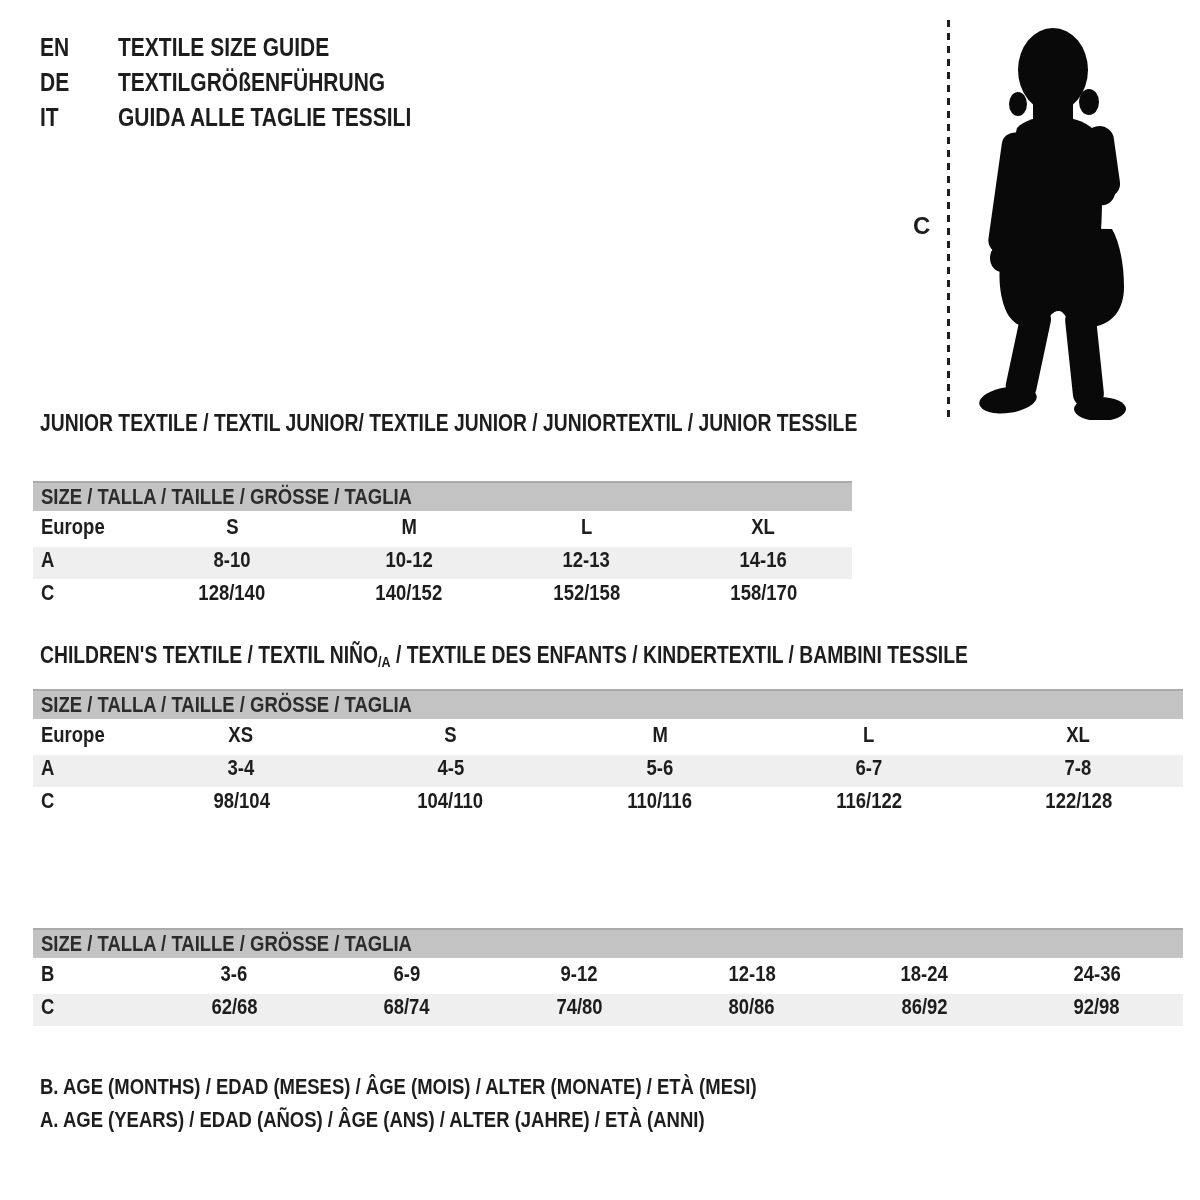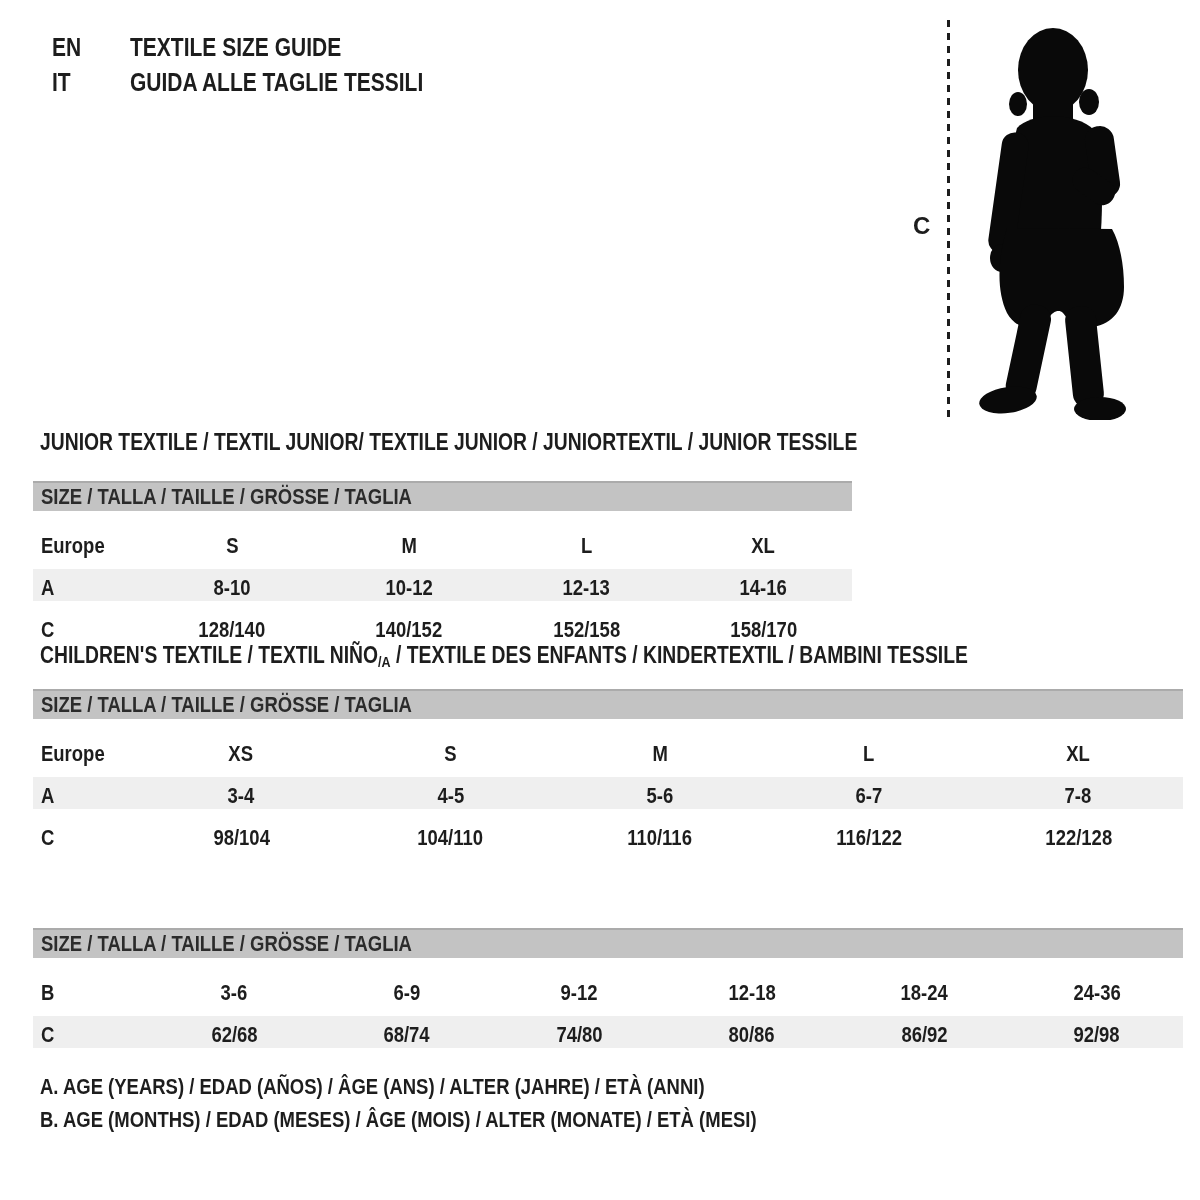--- a/index.html
+++ b/index.html
@@ -14,46 +14,46 @@
     width:1200px;height:1200px;position:relative;overflow:hidden;
     background:var(--page_bg);color:var(--text);
     font-family:"Liberation Sans", sans-serif;
   }
   .cond{display:inline-block;transform:scaleX(0.84);transform-origin:0 50%;white-space:nowrap;}
   .cond-c{display:inline-block;transform:scaleX(0.84);transform-origin:50% 50%;white-space:nowrap;}
 
   
   .legend{position:absolute;left:40px;top:30px;}
   .legend-row{height:35px;display:flex;align-items:center;font-weight:bold;font-size:25px;}
-  .legend-row .code{width:78px;flex:0 0 78px;margin-left:12px;}
+  .legend-row .code{width:78px;flex:0 0 78px;}
 
   
   .figure{position:absolute;left:905px;top:14px;width:260px;height:410px;}
   .fig-c{position:absolute;left:8px;top:198px;font-size:24px;font-weight:bold;}
   .dash-line{position:absolute;left:42px;top:6px;width:3px;height:398px;
     background:repeating-linear-gradient(to bottom, var(--text) 0 7px, transparent 7px 13px);}
   .figure svg{position:absolute;left:56px;top:2px;}
 
   
   .sec-title{position:absolute;left:40px;font-size:23px;font-weight:bold;}
-  .title-junior{top:429px;}
+  .title-junior{top:410px;}
   .title-children{top:642px;}
   .title-babies{top:846px;}
   .title-babies .line{display:block;height:36px;line-height:36px;}
   .title-sub{font-size:15px;vertical-align:-4px;letter-spacing:0;}
 
   
   .tbl{position:absolute;left:33px;}
   .tbl-junior{top:481px;width:819px;}
   .tbl-children{top:689px;width:1150px;}
   .tbl-babies{top:928px;width:1150px;}
   .tbl-head{height:30px;background:var(--header_bar);border-top:2px solid #ababab;
     display:flex;align-items:center;padding-left:8px;box-sizing:border-box;
-    font-weight:bold;font-size:22px;color:var(--bar_text);margin-bottom:16px;}
-  .tbl-row{display:flex;height:32px;align-items:flex-end;font-weight:bold;font-size:22px;margin-bottom:10px;}
+    font-weight:bold;font-size:22px;color:var(--bar_text);margin-bottom:3px;}
+  .tbl-row{display:flex;height:32px;align-items:flex-start;font-weight:bold;font-size:22px;margin-bottom:1px;}
   .tbl-row.shade{background:var(--row_alt);}
   .cell{text-align:center;}
   .cell.lab{text-align:left;padding-left:8px;box-sizing:border-box;}
   .tbl-junior .cell.lab{width:13.5%;}
   .tbl-junior .cell.dat{width:21.625%;}
   .tbl-children .cell.lab{width:9%;}
   .tbl-children .cell.dat{width:18.2%;}
   .tbl-babies .cell.lab{width:10%;}
   .tbl-babies .cell.dat{width:15%;}
 
@@ -61,20 +61,24 @@
   .footnotes{position:absolute;left:40px;top:1070px;font-weight:bold;font-size:22px;}
   .footnotes .fn{display:block;height:33px;line-height:33px;}
 </style>
 </head>
 <body>
 
 <div class="legend">
   <div class="legend-row">
     <span class="code"><span class="cond">EN</span></span>
     <span class="cond">TEXTILE SIZE GUIDE</span>
+  </div>
+  <div class="legend-row">
+    <span class="code"><span class="cond">DE</span></span>
+    <span class="cond">TEXTILGRÖßENFÜHRUNG</span>
   </div>
   <div class="legend-row">
     <span class="code"><span class="cond">IT</span></span>
     <span class="cond">GUIDA ALLE TAGLIE TESSILI</span>
   </div>
 </div>
 
 <div class="figure">
   <span class="fig-c">C</span>
   <div class="dash-line"></div>
@@ -179,15 +183,15 @@
     <span class="cell dat"><span class="cond-c">62/68</span></span>
     <span class="cell dat"><span class="cond-c">68/74</span></span>
     <span class="cell dat"><span class="cond-c">74/80</span></span>
     <span class="cell dat"><span class="cond-c">80/86</span></span>
     <span class="cell dat"><span class="cond-c">86/92</span></span>
     <span class="cell dat"><span class="cond-c">92/98</span></span>
   </div>
 </div>
 
 <div class="footnotes">
+  <span class="fn"><span class="cond">B. AGE (MONTHS) / EDAD (MESES) / ÂGE (MOIS) / ALTER (MONATE) / ETÀ (MESI)</span></span>
   <span class="fn"><span class="cond">A. AGE (YEARS) / EDAD (AÑOS) / ÂGE (ANS) / ALTER (JAHRE) / ETÀ (ANNI)</span></span>
-  <span class="fn"><span class="cond">B. AGE (MONTHS) / EDAD (MESES) / ÂGE (MOIS) / ALTER (MONATE) / ETÀ (MESI)</span></span>
 </div>
 
 </body></html>

